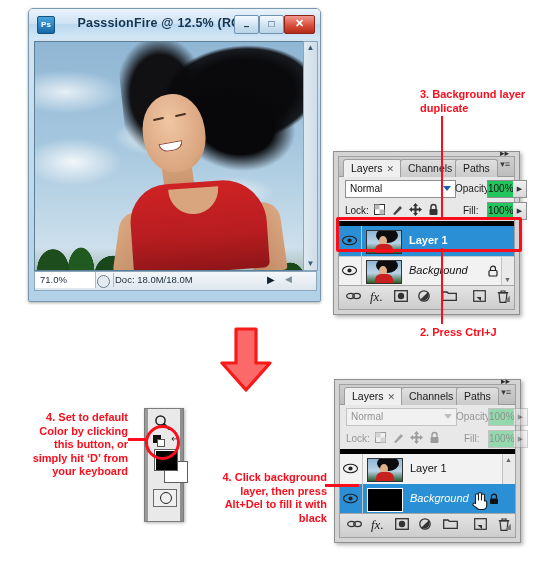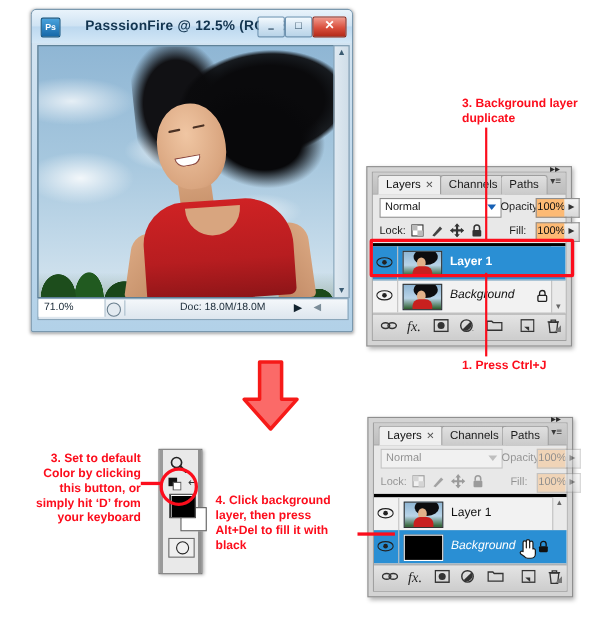--- a/index.html
+++ b/index.html
@@ -110,21 +110,21 @@
     left:5px;top:262px;width:281px;height:18px;
     background:linear-gradient(to bottom,#f4f7fa,#dde6ee);
     border:1px solid #8aa6ba;
     font-size:9.5px;color:#1b2b38;
   }
   #zoom-field{left:0;top:0;width:55px;height:16px;line-height:16px;padding-left:5px;
     background:#fff;border-right:1px solid #a8bccb;}
   #status-clock{left:56px;top:1px;width:22px;height:14px;border-right:1px solid #a8bccb;}
   #clock-circle{left:62px;top:3px;width:11px;height:11px;border-radius:50%;
     border:1.5px solid #6a7f8e;background:#e3eaf0;}
-  #doc-size{left:80px;top:0;width:175px;height:16px;line-height:16px;text-align:center;}
+  #doc-size{left:80px;top:0;width:175px;height:16px;line-height:16px;text-align:left;}
   #status-arrow{left:232px;top:2px;font-size:10px;color:#11222e;}
   #status-arrow2{left:250px;top:2px;font-size:9px;color:#7b8d99;}
 
   
   .ps-panel{
     background:#d4d4d4;border:1px solid #8f8f8f;
     box-shadow:2px 2px 4px rgba(0,0,0,.3);
     font-size:10px;color:#1b1b1b;
   }
   .ps-inner{position:absolute;left:4px;top:4px;right:4px;bottom:4px;
@@ -140,29 +140,29 @@
   .tab .x{font-size:9px;color:#555;margin-left:4px;}
   .panel-menu{position:absolute;right:4px;top:3px;font-size:9px;color:#3a3a3a;line-height:8px;}
   .panel-expand{position:absolute;right:5px;top:-9px;font-size:9px;color:#2a2a2a;}
 
   .blendrow{position:absolute;left:0;top:20px;right:0;height:22px;background:#e8e8e8;}
   .combo{position:absolute;left:6px;top:3px;width:105px;height:16px;
     background:#fff;border:1px solid #8f8f8f;font-size:10px;line-height:15px;padding-left:4px;color:#111;}
   .combo .caret{position:absolute;right:4px;top:5px;width:0;height:0;
     border-left:4px solid transparent;border-right:4px solid transparent;border-top:5px solid #1761b5;}
   .lbl{position:absolute;font-size:10px;color:#1b1b1b;}
-  .numbox{position:absolute;height:16px;background:#fdba74;border:1px solid #8f8f8f;
-    font-size:10px;line-height:15px;text-align:right;color:#111;}
+  .numbox{position:absolute;height:16px;background:#22c55e;border:1px solid #8f8f8f;
+    font-size:10px;line-height:15px;text-align:left;color:#111;}
   .spin{position:absolute;width:13px;height:16px;border:1px solid #8f8f8f;border-left:none;
     background:linear-gradient(to bottom,#f2f2f2,#d8d8d8);font-size:7px;text-align:center;line-height:15px;color:#333;}
 
   .lockrow{position:absolute;left:0;top:42px;right:0;height:22px;background:#e8e8e8;}
   .lk{position:absolute;top:4px;width:13px;height:13px;}
 
-  .layerlist{position:absolute;left:0;top:64px;right:0;bottom:24px;background:#f2f2f2;border-top:3px solid #000000;}
+  .layerlist{position:absolute;left:0;top:64px;right:0;bottom:24px;background:#f2f2f2;border-top:5px solid #000000;}
   .layerrow{position:absolute;left:0;right:0;height:30px;border-bottom:1px solid #c9c9c9;}
   .layerrow.sel{background:#2a8fd4;}
   .eyecell{position:absolute;left:0;top:0;width:22px;height:30px;border-right:1px solid #c4c4c4;}
   .eye-ic{position:absolute;left:3px;top:9px;width:15px;height:11px;}
   .thumb{position:absolute;left:27px;top:4px;width:34px;height:22px;border:1px solid #333;overflow:hidden;background:#9bbdd6;}
   .thumb .mini{position:absolute;left:0;top:0;width:34px;height:22px;
     background:linear-gradient(to bottom,#8fb6d4 0%,#b9d4e8 55%,#2c5d2c 100%);}
   .thumb .mhair{position:absolute;left:9px;top:-3px;width:22px;height:15px;border-radius:50%;background:#0c0c0e;}
   .thumb .mface{position:absolute;left:12px;top:5px;width:8px;height:10px;border-radius:50%;background:#e2b189;}
   .thumb .mshirt{position:absolute;left:8px;top:13px;width:18px;height:9px;border-radius:6px 6px 0 0;background:#c8201f;}
@@ -577,33 +577,33 @@
     </div>
 </div>
 
 <div class="note abs" id="note2" style="left:420px;top:88px;width:128px;text-align:left;white-space:pre-line;">3. Background layer
 duplicate</div>
 <div class="redline abs" style="left:441px;top:116px;width:2px;height:104px;"></div>
 
 <div class="redbox abs" style="left:336px;top:217px;width:180px;height:29px;"></div>
 
 <div class="redline abs" style="left:441px;top:248px;width:2px;height:76px;"></div>
-<div class="note abs" id="note1" style="left:420px;top:326px;width:128px;text-align:left;">1. Press Ctrl+J</div>
+<div class="note abs" id="note1" style="left:420px;top:326px;width:128px;text-align:left;">2. Press Ctrl+J</div>
 
 <div id="big-arrow" class="abs">
   <svg width="66" height="66" viewBox="0 0 66 66">
     <path d="M23 2 H43 V36 H57 L33 63 L9 36 H23 Z" fill="#fb6a68" stroke="#f61a18" stroke-width="3.2" stroke-linejoin="round"></path>
   </svg>
 </div>
 
-<div class="note abs" id="note3" style="left:10px;top:411px;width:118px;text-align:right;white-space:pre-line;">3. Set to default
+<div class="note abs" id="note3" style="left:10px;top:411px;width:118px;text-align:right;white-space:pre-line;">4. Set to default
 Color by clicking
 this button, or
 simply hit ‘D’ from
 your keyboard</div>
 <div class="redline abs" style="left:128px;top:438px;width:20px;height:3px;"></div>
 <div class="redcircle abs" style="left:145px;top:425px;width:29px;height:29px;"></div>
 
-<div class="note abs" id="note4" style="left:196px;top:449px;width:131px;white-space:pre-line;">4. Click background
+<div class="note abs" id="note4" style="left:196px;top:471px;width:131px;text-align:right;white-space:pre-line;">4. Click background
 layer, then press
 Alt+Del to fill it with
 black</div>
 <div class="redline abs" style="left:325px;top:484px;width:34px;height:3px;"></div>
 
 </body></html>

